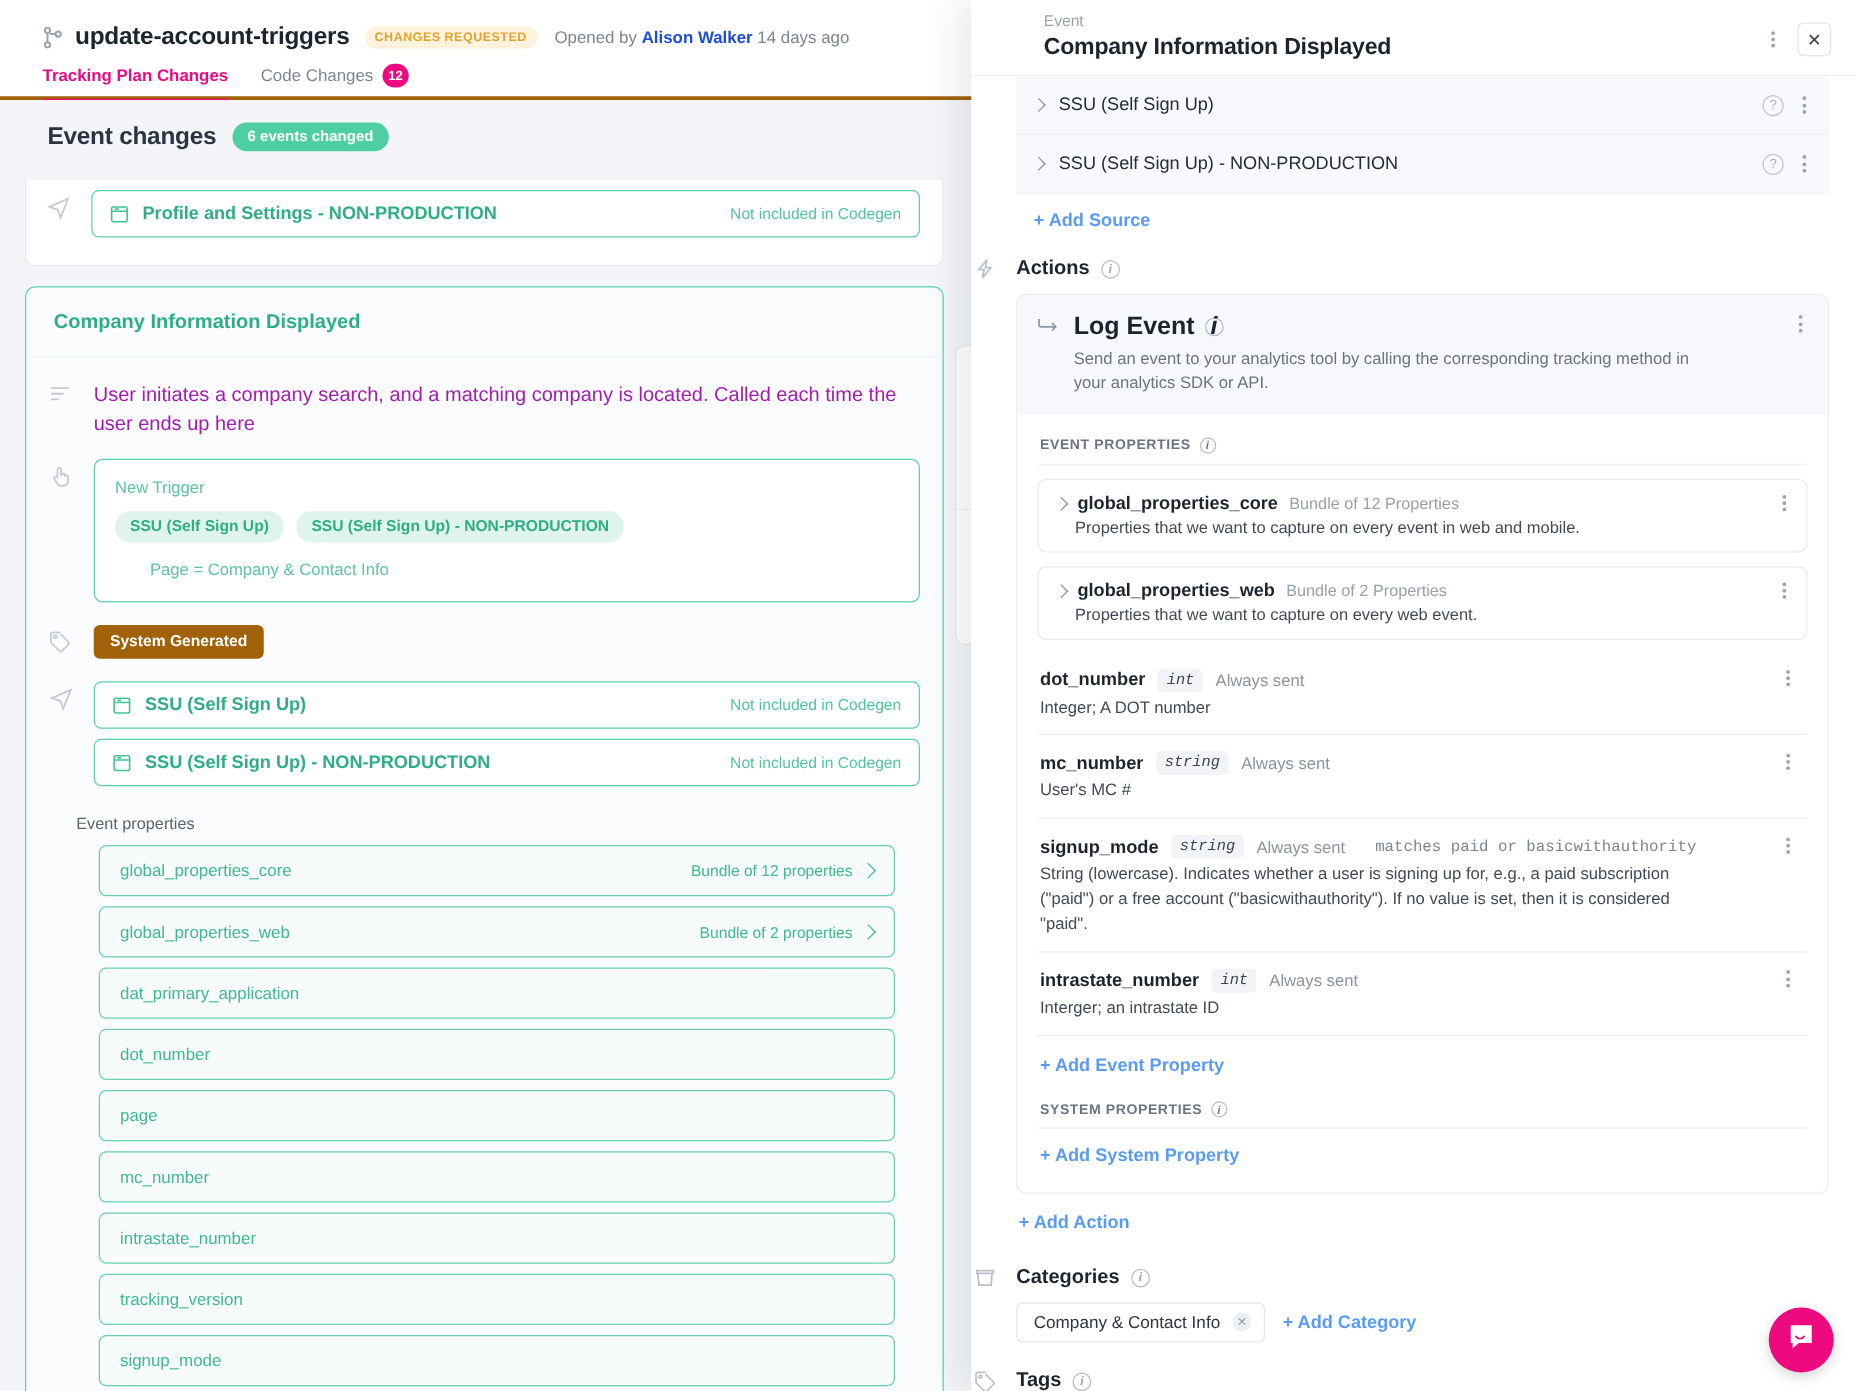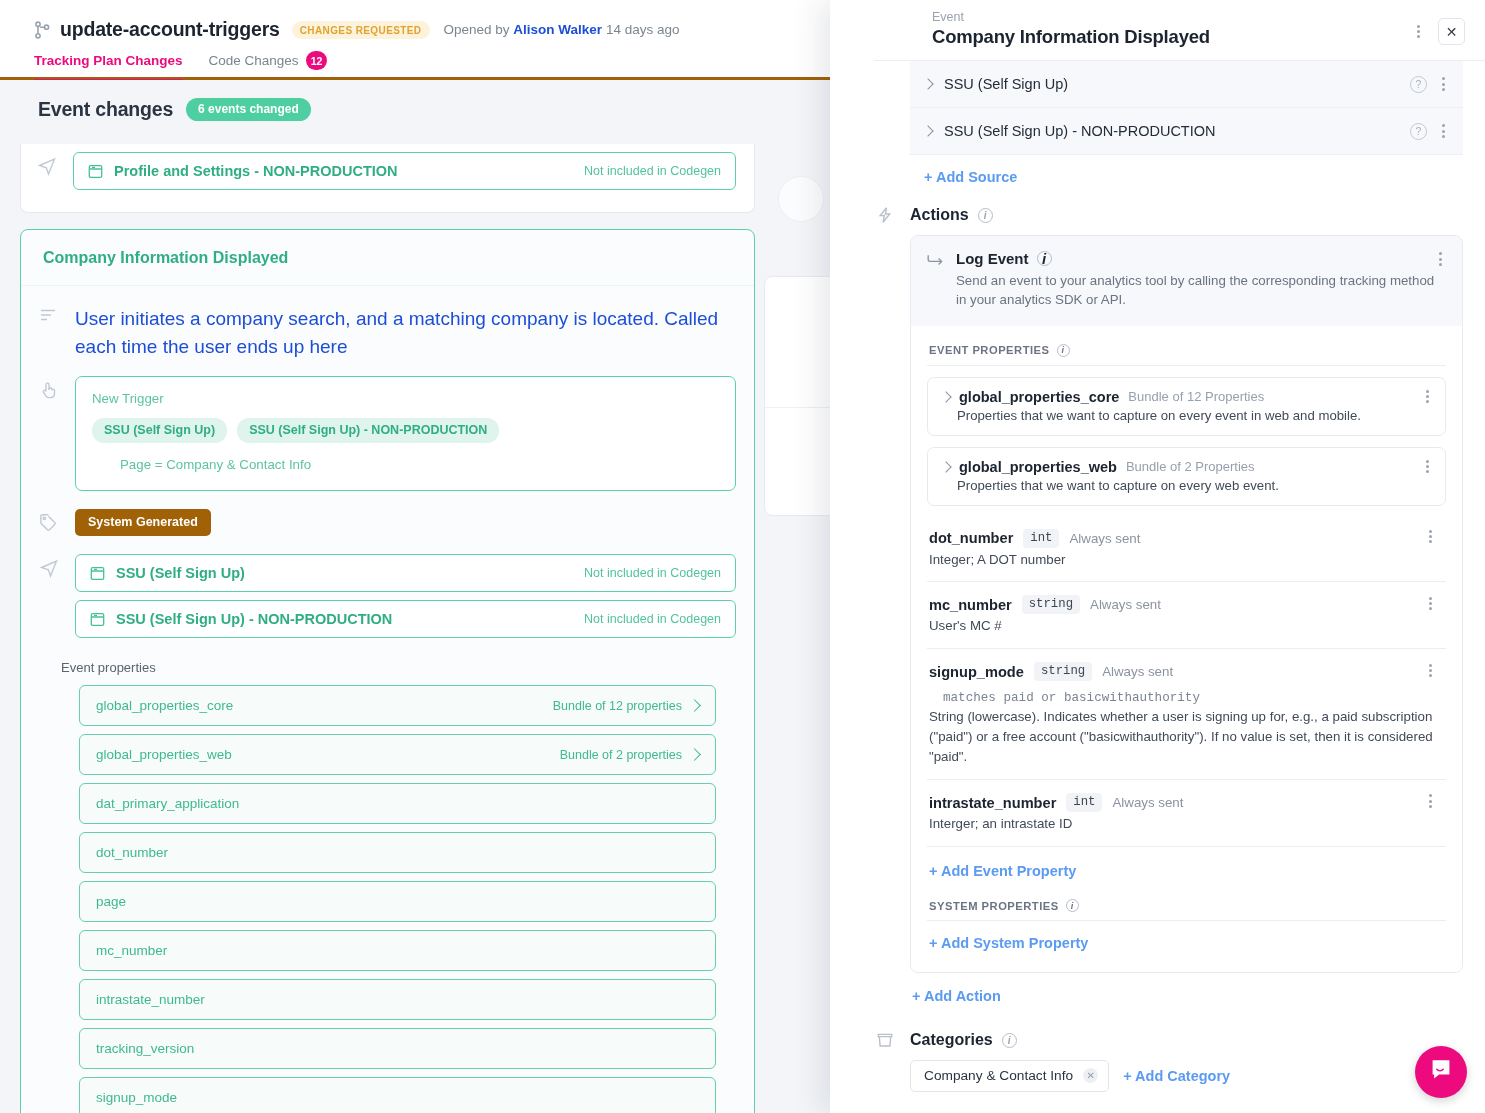--- a/index.html
+++ b/index.html
@@ -74,21 +74,21 @@
   .src-chip .win-ic { width: 15px; height: 15px; color: #42c395; flex: 0 0 15px; }
   .src-chip .nm { font-size: 14.5px; font-weight: 700; color: #2fae84; }
   .src-chip .codegen { margin-left: auto; font-size: 12.5px; color: #52c49c; }
 
   .card-title-green {
     padding: 19px 22px 18px; font-size: 16px; font-weight: 600; color: #2fae84;
     border-bottom: 1px solid #e9f6f1;
   }
   .card-body { padding: 16px 18px 20px; }
 
-  .desc-line { font-size: 19px; color: #1d4ed8; line-height: 1.45; padding-top: 3px; }
+  .desc-line { font-size: 16px; color: #a21caf; line-height: 1.45; padding-top: 3px; }
 
   .trigger-box {
     border: 1.5px solid #5cd1a7; border-radius: 7px; background: #fff;
     padding: 14px 16px 18px; flex: 1;
   }
   .trigger-box .tt { font-size: 13.3px; color: #5cc4a2; margin-bottom: 12px; }
   .tag-row { display: flex; gap: 10px; flex-wrap: wrap; margin-bottom: 14px; }
   .tag-soft {
     background: #dff4ec; color: #2fae84; font-size: 12.5px; font-weight: 700;
     padding: 5px 12px 6px; border-radius: 12px;
@@ -116,23 +116,23 @@
     border-radius: 50%; background: #fbfcfd; border: 1px solid #edeff3;
   }
   .mcard {
     position: absolute; left: -4px; top: 196px; width: 150px; height: 240px;
     background: #fff; border: 1px solid #e7eaee; border-radius: 8px;
   }
   .mcard-div { position: absolute; left: 0; right: 0; top: 130px; height: 1px; background: #eceff3; }
 
   
   .drawer {
-    position: absolute; right: 0; top: 0; width: 655px; height: 1113px;
+    position: absolute; right: 0; top: 0; width: 708px; height: 1113px;
     background: #ffffff; box-shadow: -10px 0 28px rgba(30,40,60,.10);
-    display: flex; flex-direction: column; padding-left: 44px;
+    display: flex; flex-direction: column;
   }
   .drawer-head {
     padding: 10px 22px 12px 58px; position: relative;
     border-bottom: 1px solid #eceef2; flex: 0 0 auto;
   }
   .drawer-kicker { font-size: 12.5px; color: #9aa3b0; }
   .drawer-title { font-size: 18.5px; font-weight: 700; color: #1c2430; letter-spacing: -0.2px; margin-top: 2px; }
   .head-actions { position: absolute; right: 20px; top: 18px; display: flex; align-items: center; gap: 10px; }
   .kebab { width: 20px; height: 22px; color: #9aa3b0; display: flex; align-items: center; justify-content: center; cursor: pointer; }
   .kebab .dots { width: 3px; }
@@ -172,21 +172,21 @@
     width: 15px; height: 15px; border-radius: 50%; border: 1.2px solid #b7bec9;
     color: #9aa2ae; font-size: 10px; font-style: italic; font-weight: 700;
     display: inline-flex; align-items: center; justify-content: center; flex: 0 0 15px;
   }
   .info-i.sm { width: 13px; height: 13px; font-size: 9px; flex: 0 0 13px; }
 
   .action-card { border: 1px solid #e7eaef; border-radius: 8px; overflow: hidden; }
   .action-head { background: #f7f8fb; padding: 14px 16px 16px 16px; display: flex; gap: 12px; position: relative; }
   .act-ic { width: 17px; flex: 0 0 17px; color: #8d96a4; padding-top: 3px; }
   .action-head .ttl { display: flex; align-items: center; gap: 8px; }
-  .action-head .ttl span { font-size: 15px; font-weight: 700; color: #1c2430; }
+  .action-head .ttl span { font-size: 20px; font-weight: 700; color: #1c2430; }
   .action-head .sub { font-size: 13.3px; color: #6b7482; line-height: 1.45; margin-top: 4px; max-width: 500px; }
   .action-head .kebab { position: absolute; right: 12px; top: 12px; }
 
   .action-body { background: #fff; padding: 14px 16px 16px 16px; }
   .subhead { display: flex; align-items: center; gap: 7px; padding: 4px 0 8px 2px; }
   .subhead span { font-size: 11.2px; letter-spacing: .5px; color: #6b7482; font-weight: 600; }
   .hr { height: 1px; background: #eceef2; }
 
   .bundle-box { border: 1px solid #e7eaef; border-radius: 7px; padding: 11px 14px 12px 14px; margin-top: 11px; position: relative; }
   .bundle-top { display: flex; align-items: center; gap: 9px; }
@@ -194,21 +194,21 @@
   .bundle-top .bcount { font-size: 13px; color: #97a0ad; }
   .bundle-desc { font-size: 13.2px; color: #414a57; margin-top: 3px; padding-left: 15px; }
   .bundle-box .kebab { position: absolute; right: 8px; top: 8px; }
 
   .prop-item { padding: 13px 2px 12px 2px; border-bottom: 1px solid #eceef2; position: relative; }
   .prop-item:last-of-type { border-bottom: 1px solid #eceef2; }
   .prop-top { display: flex; align-items: center; gap: 10px; flex-wrap: wrap; }
   .prop-top .nm { font-size: 14.6px; font-weight: 700; color: #1c2430; }
   .type-chip {
     background: #f1f3f7; color: #3d4653; font-size: 12.3px;
-    font-family: "Liberation Mono", monospace; padding: 2px 7px 3px; border-radius: 4px;
+    font-family: "Liberation Mono", monospace; padding: 2px 7px 3px; border-radius: 4px; font-style: italic;
   }
   .always { font-size: 13.3px; color: #8a93a0; }
   .matches {
     font-size: 12.6px; color: #7b8492; font-family: "Liberation Mono", monospace;
     margin-left: 14px;
   }
   .prop-desc { font-size: 13.3px; color: #414a57; line-height: 1.5; margin-top: 2px; max-width: 505px; }
   .prop-item .kebab { position: absolute; right: 6px; top: 10px; }
 
   .addlink { padding: 15px 0 15px 2px; }

